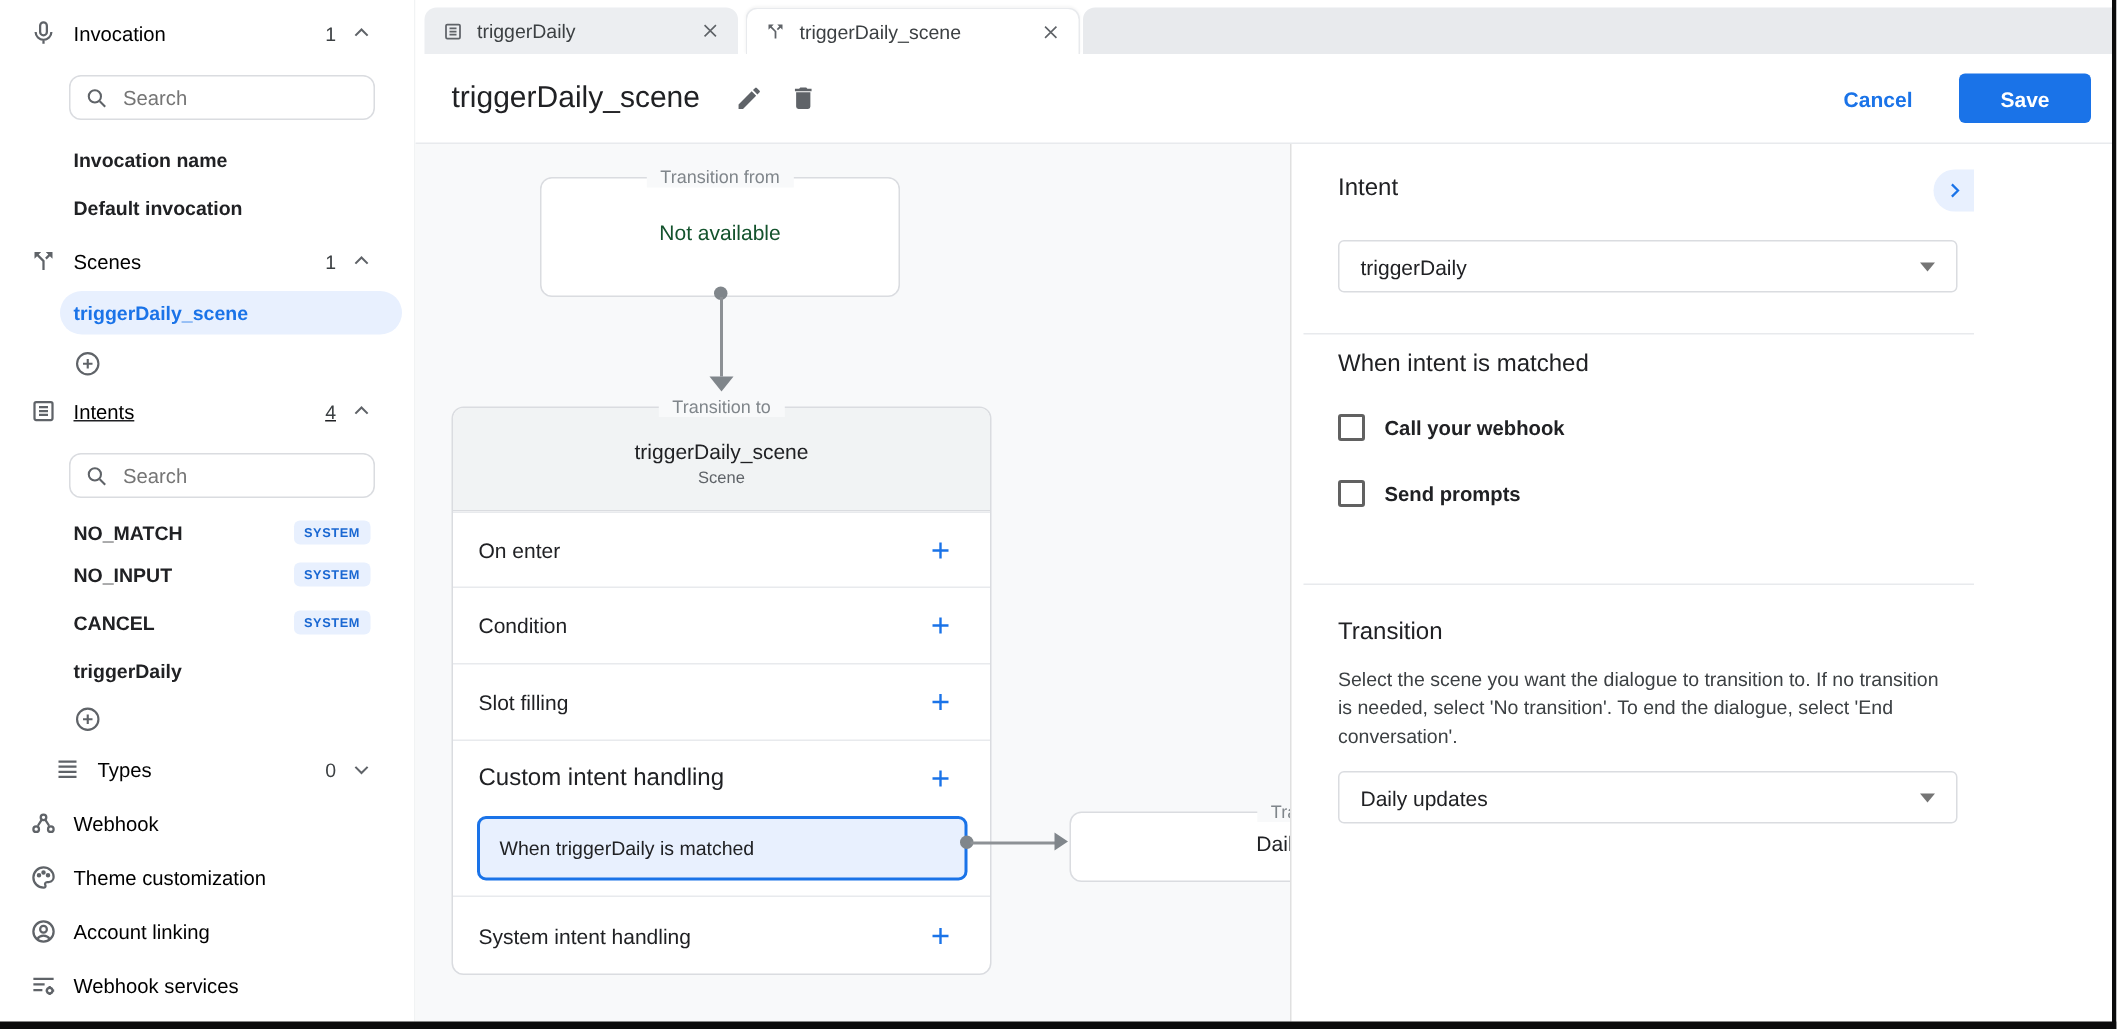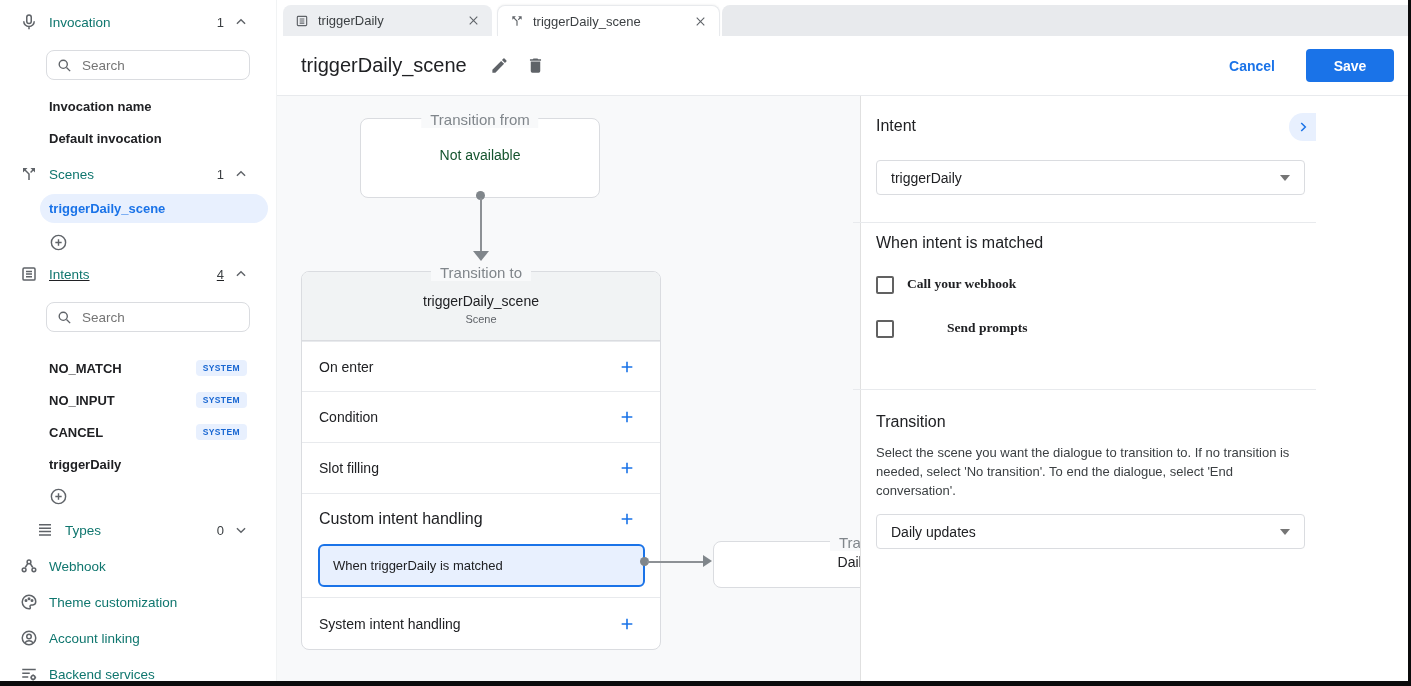--- a/index.html
+++ b/index.html
@@ -8,21 +8,21 @@
   svg { display:block; }
 
   
   .bar-bottom { position:absolute; left:0; top:681px; width:1411px; height:5px; background:#0b0b0c; z-index:50; }
   .bar-right  { position:absolute; left:1408px; top:0; width:3px; height:686px; background:#0b0b0c; z-index:50; }
 
   
   .sidebar { position:absolute; left:0; top:0; width:277px; height:681px; background:#fff; overflow:hidden; border-right:1px solid #f1f3f4; }
   .side-section { display:flex; align-items:center; height:28px; padding:0 28px 0 20px; cursor:pointer; }
   .side-section .s-icon { width:18px; height:18px; color:#5f6368; margin-right:11px; flex:none; }
-  .side-section .s-label { font-size:13.5px; color:#0f766e; flex:1; }
+  .side-section .s-label { font-size:13.5px; color:#000000; flex:1; }
   .side-section .s-count { font-size:13px; color:#3c4043; margin-right:10px; }
   .side-section .s-chev { width:14px; height:14px; color:#5f6368; }
   .side-search { display:flex; align-items:center; gap:10px; margin:14px 26px 0 46px; height:30px; border:1px solid #dadce0; border-radius:8px; padding:0 10px; background:#fff; }
   .side-search svg { width:15px; height:15px; color:#5f6368; flex:none; }
   .side-search input { border:none; outline:none; font-size:13.5px; color:#202124; width:100%; font-family:inherit; background:transparent; }
   .side-search input::placeholder { color:#757575; }
   .side-item { display:flex; align-items:center; height:24px; padding:0 29px 0 49px; font-size:13px; font-weight:bold; color:#202124; cursor:pointer; }
   .side-item .badge { margin-left:auto; background:#e8f0fe; color:#1967d2; font-size:8.5px; font-weight:bold; letter-spacing:.4px; padding:3px 7px; border-radius:4px; }
   .scene-pill { margin:6px 0 0 40px; width:228px; height:29px; border-radius:15px; background:#e8f0fe; display:flex; align-items:center; padding-left:9px; cursor:pointer; }
   .scene-pill span { color:#1a73e8; font-size:13px; font-weight:bold; }
@@ -47,21 +47,21 @@
   .tb-del { margin-left:17px; }
   .tb-spacer { flex:1; }
   .cancel-link { color:#1a73e8; font-size:14px; font-weight:bold; margin-right:31px; cursor:pointer; }
   .save-btn { background:#1a73e8; color:#fff; font-size:14px; font-weight:bold; border:none; border-radius:4px; width:88px; height:33px; cursor:pointer; font-family:inherit; }
 
   
   .workspace { position:absolute; left:277px; top:96px; width:1131px; height:585px; }
   .canvas { position:absolute; left:0; top:0; width:583px; height:585px; background:#f8f9fa; overflow:hidden; }
 
   .node-box { position:absolute; background:#fff; border:1px solid #dadce0; border-radius:8px; }
-  .legend { position:absolute; top:-8px; left:50%; transform:translateX(-50%); background:#f8f9fa; padding:0 9px; font-size:15px; color:#80868b; white-space:nowrap; }
+  .legend { position:absolute; top:-8px; left:50%; transform:translateX(-50%); background:#f8f9fa; padding:0 9px; font-size:12px; color:#80868b; white-space:nowrap; }
   .from-box { left:83px; top:22px; width:240px; height:80px; text-align:center; }
   .from-box .nb-body { margin-top:28px; font-size:14px; color:#14532d; }
 
   .conn-dot { position:absolute; width:9px; height:9px; border-radius:50%; background:#80868b; }
   .conn-vline { position:absolute; left:203px; top:102px; width:2px; height:53px; background:#8d9195; }
   .arrow-down { position:absolute; left:196px; top:155px; width:0; height:0; border-left:8px solid transparent; border-right:8px solid transparent; border-top:10px solid #80868b; }
   .conn-hline { position:absolute; left:370px; top:465px; width:57px; height:2px; background:#8d9195; }
   .arrow-right { position:absolute; left:426px; top:459px; width:0; height:0; border-top:6px solid transparent; border-bottom:6px solid transparent; border-left:9px solid #80868b; }
 
   .scene-card { position:absolute; left:24px; top:175px; width:360px; background:#fff; border:1px solid #dadce0; border-radius:8px; }
@@ -74,32 +74,32 @@
   .row-add { margin-left:auto; color:#1a73e8; cursor:pointer; }
   .row-add svg { width:16px; height:16px; }
   .r-h50 { height:50px; } .r-h51 { height:51px; } .r-h52 { height:52px; }
   .sc-row-custom { border-top:1px solid #e8eaed; padding-bottom:10px; }
   .sc-row-custom .row-top { display:flex; align-items:center; height:50px; padding:0 25px 0 17px; }
   .handler-node { margin:0 15px 0 16px; width:327px; height:43px; background:#e8f0fe; border:2px solid #1a73e8; border-radius:6px; display:flex; align-items:center; padding-left:13px; font-size:13px; color:#202124; cursor:pointer; }
   .target-node { left:436px; top:445px; width:334px; height:47px; text-align:center; }
   .target-node .nb-body { margin-top:12px; font-size:14px; color:#202124; }
 
   
-  .panel { position:absolute; left:583px; top:0; width:456px; height:585px; background:#fff; border-left:1px solid #e0e0e0; padding:0 11px 0 15px; }
+  .panel { position:absolute; left:583px; top:0; width:456px; height:585px; background:#fff; border-left:1px solid #e0e0e0; padding:0 11px 0 31px; }
   .collapse-pill { position:absolute; top:17px; right:0; width:27px; height:28px; background:#e8f0fe; border-radius:14px 0 0 14px; display:flex; align-items:center; justify-content:center; cursor:pointer; }
   .collapse-pill svg { width:14px; height:14px; color:#1a73e8; }
   .p-heading { font-size:16px; color:#202124; }
   .ph-1 { padding-top:21px; }
   .p-select { margin-top:25px; height:35px; border:1px solid #dadce0; border-radius:4px; display:flex; align-items:center; padding:0 14px; cursor:pointer; background:#fff; }
   .p-select .sel-value { font-size:14px; color:#202124; flex:1; }
   .p-select .caret { width:0; height:0; border-left:5px solid transparent; border-right:5px solid transparent; border-top:6px solid #757575; }
   .p-divider { height:1px; background:#e8eaed; margin:27px -11px 0 -23px; }
   .ph-2 { margin-top:11px; }
-  .cb-row { display:flex; align-items:flex-start; margin-top:24px; cursor:pointer;font-family:Liberation Serif, serif; }
-  .cb-row + .cb-row { margin-top:26px;gap:40px; }
+  .cb-row { display:flex; align-items:center; margin-top:24px; cursor:pointer; }
+  .cb-row + .cb-row { margin-top:26px; }
   .cb-box { width:18px; height:18px; border:2px solid #616161; border-radius:2px; background:#fff; flex:none; }
   .cb-label { margin-left:13px; font-size:13.5px; font-weight:bold; color:#202124; }
   .p-divider2 { height:1px; background:#e8eaed; margin:51px -11px 0 -23px; }
   .ph-3 { margin-top:23px; }
   .p-desc { margin-top:12px; font-size:13px; line-height:19px; color:#3c4043; max-width:528px; }
   .p-select2 { margin-top:14px; }
 </style>
 </head>
 <body>
 
@@ -179,21 +179,21 @@
   </div>
 
   <div class="side-search">
     <svg viewBox="0 0 24 24" fill="none" stroke="currentColor" stroke-width="2.2">
         <circle cx="10" cy="10" r="6.5"></circle>
         <path d="M15.2 15.2L21 21"></path>
       </svg>
     <input placeholder="Search" style="">
   </div>
 
-  <div class="side-item" style="margin-top:24px;">
+  <div class="side-item" style="margin-top:7px;align-items:flex-end;">
     <span>NO_MATCH</span>
     <span class="badge">SYSTEM</span>
   </div>
   <div class="side-item" style="margin-top:8px;">
     <span>NO_INPUT</span>
     <span class="badge">SYSTEM</span>
   </div>
   <div class="side-item" style="margin-top:8px;">
     <span>CANCEL</span>
     <span class="badge">SYSTEM</span>
@@ -260,21 +260,21 @@
   </div>
 
   <div class="side-section" style="margin-top:8px;">
     <span class="s-icon">
       <svg viewBox="0 0 24 24" fill="none" stroke="currentColor" stroke-width="2">
           <path d="M3 6h18M3 11h10M3 16h8"></path>
           <circle cx="17.5" cy="16.5" r="2.5"></circle>
           <path d="M17.5 12.5v1.5M17.5 19v1.5M14 16.5h1.5M20 16.5h1.5"></path>
         </svg>
     </span>
-    <span class="s-label">Backend services</span>
+    <span class="s-label">Webhook services</span>
   </div>
 </aside>
 
 <div class="tabstrip">
   <div class="tab tab-inactive">
     <span class="t-icon">
       <svg viewBox="0 0 24 24" fill="none" stroke="currentColor" stroke-width="2">
           <rect x="4" y="4" width="16" height="16" rx="1.5"></rect>
           <path d="M8 8.5h8M8 12h8M8 15.5h8"></path>
         </svg>

